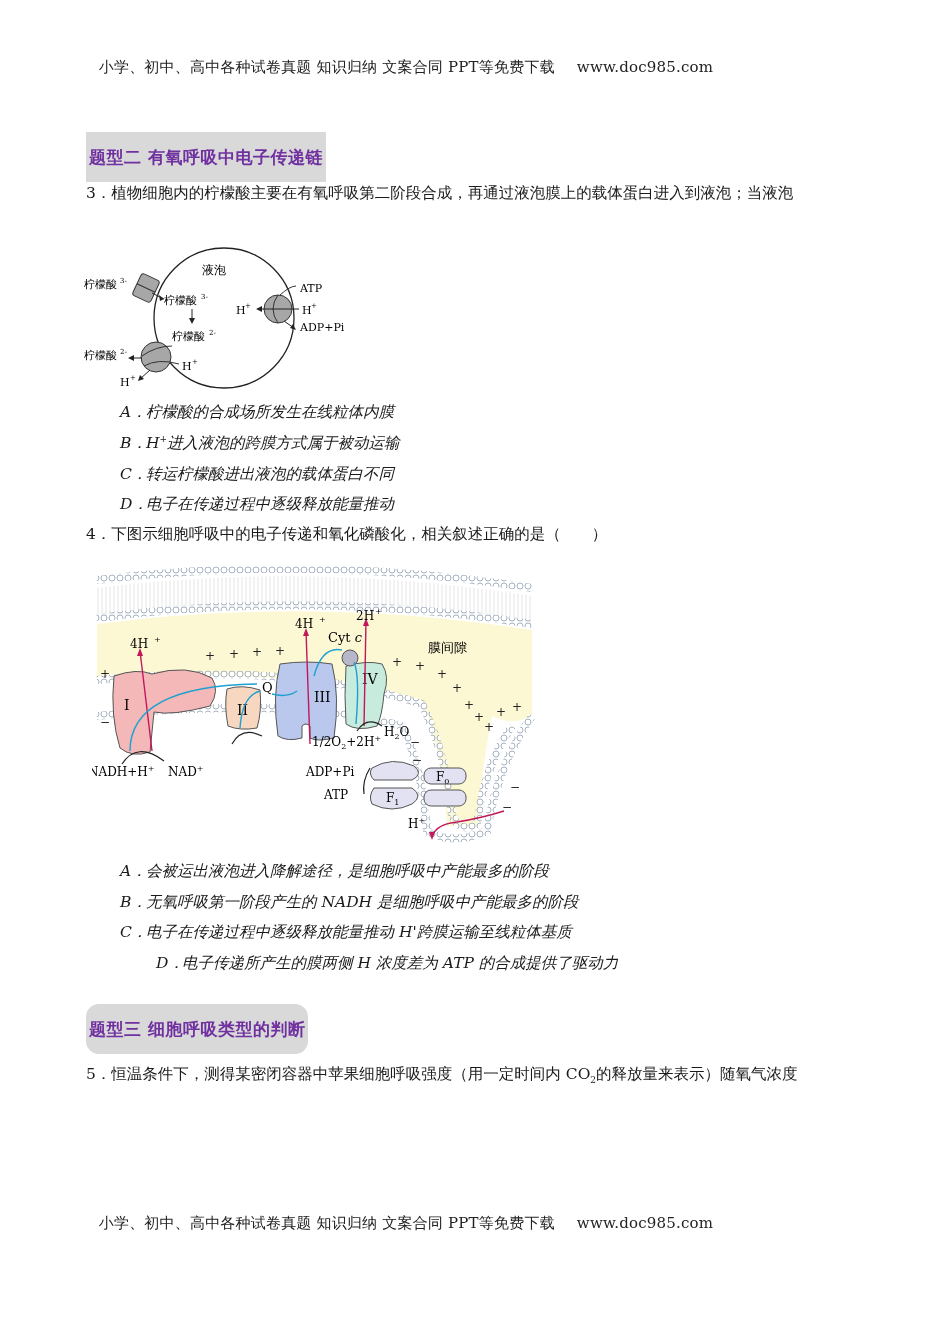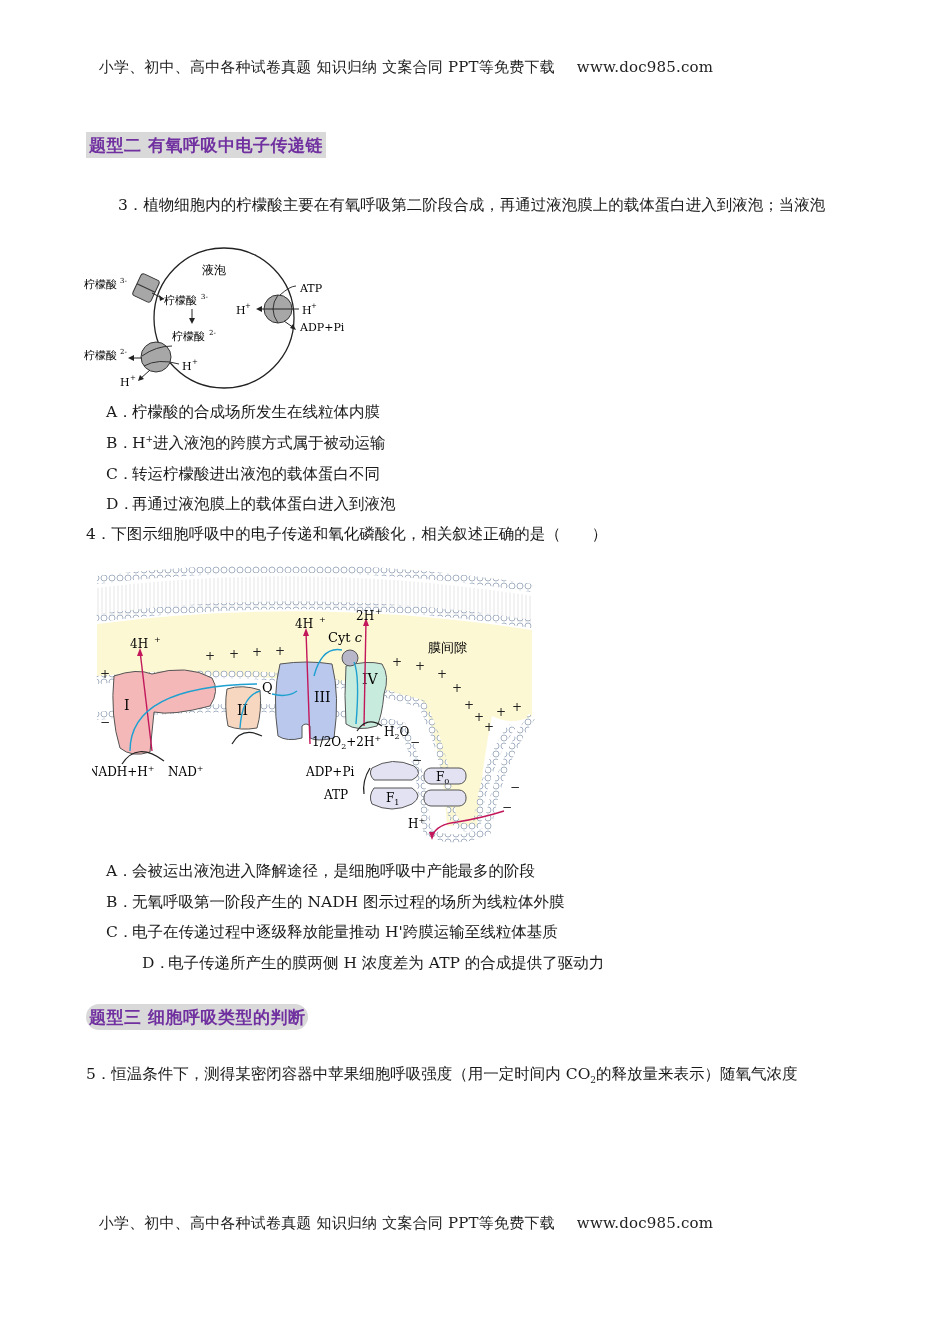--- a/index.html
+++ b/index.html
@@ -3,38 +3,38 @@
 <meta charset="utf-8">
 <style>
   html, body { margin: 0; padding: 0; background: #ffffff; }
   body { width: 950px; height: 1344px; position: relative; overflow: hidden;
          font-family: "DejaVu Serif", "Liberation Serif", serif; color: #1a1a1a; }
   .hdr { position: absolute; left: 0; width: 812px; text-align: center; font-size: 15px;
          font-family: "DejaVu Serif", serif; color: #222; letter-spacing: 0.2px; }
   .hdr .url { margin-left: 22px; }
   .section-title { position: absolute; left: 86px; height: 26px; line-height: 26px;
          background: #d9d9d9; color: #7030a0; font-weight: bold; font-size: 17px;
-         font-family: "DejaVu Sans", "Liberation Sans", sans-serif; padding: 0 3px; letter-spacing: 0.5px; }
+         font-family: "DejaVu Sans", "Liberation Sans", sans-serif; padding: 12px 3px; letter-spacing: 0.5px; }
   .para { position: absolute; left: 86px; width: 780px; font-size: 15.5px; line-height: 31px; }
-  .opt { position: absolute; left: 106px; font-size: 15.5px; line-height: 20px; }
+  .opt { position: absolute; left: 120px; font-size: 15.5px; line-height: 20px; font-style: italic; }
   .opt .lab { display: inline-block; width: 26px; }
   sup { font-size: 9px; vertical-align: super; line-height: 0; }
   sub { font-size: 9px; vertical-align: sub; line-height: 0; }
   svg text { font-family: "DejaVu Serif", serif; }
 </style>
 </head>
 <body>
 
 <div class="hdr" style="top:58px;">
   <span>小学、初中、高中各种试卷真题  知识归纳  文案合同  PPT等免费下载</span><span class="url">www.doc985.com</span>
 </div>
 
 <div class="section-title" style="top:132px;">题型二 有氧呼吸中电子传递链</div>
 
-<div class="para" style="top:190px;margin-left:32px;">
+<div class="para" style="top:178px;">
   <div>3．植物细胞内的柠檬酸主要在有氧呼吸第二阶段合成，再通过液泡膜上的载体蛋白进入到液泡；当液泡</div>
 </div>
 
 <svg style="position:absolute; left:84px; top:246px;" width="280" height="145" viewBox="0 0 280 145">
   <circle cx="140" cy="72" r="70" fill="none" stroke="#222" stroke-width="1.3"></circle>
   <text x="118" y="28" font-size="12">液泡</text>
 
   <g transform="translate(62,42) rotate(25)">
     <rect x="-10" y="-12" width="20" height="24" rx="3" fill="#a7a7a7" stroke="#333"></rect>
     <line x1="-10" y1="0" x2="10" y2="0" stroke="#333"></line>
@@ -79,21 +79,21 @@
   <text x="152" y="68" font-size="11">H</text>
   <text x="161" y="62" font-size="7">+</text>
   <text x="218" y="68" font-size="11">H</text>
   <text x="227" y="62" font-size="7">+</text>
   <text x="216" y="85" font-size="11">ADP+Pi</text>
 </svg>
 
 <div class="opt" style="top:402px;"><span class="lab">A．</span><span>柠檬酸的合成场所发生在线粒体内膜</span></div>
 <div class="opt" style="top:433px;"><span class="lab">B．</span><span>H</span><sup>+</sup><span>进入液泡的跨膜方式属于被动运输</span></div>
 <div class="opt" style="top:464px;"><span class="lab">C．</span><span>转运柠檬酸进出液泡的载体蛋白不同</span></div>
-<div class="opt" style="top:494px;"><span class="lab">D．</span><span>再通过液泡膜上的载体蛋白进入到液泡</span></div>
+<div class="opt" style="top:494px;"><span class="lab">D．</span><span>电子在传递过程中逐级释放能量推动</span></div>
 
 <div class="para" style="top:519px;">4．下图示细胞呼吸中的电子传递和氧化磷酸化，相关叙述正确的是（　　）</div>
 
 <svg style="position:absolute; left:92px; top:566px;" width="445" height="285" viewBox="0 0 445 285">
   <defs>
     <pattern id="lipid" width="8" height="8" patternUnits="userSpaceOnUse">
       <circle cx="4" cy="4" r="3" fill="#fff" stroke="#9aa8bb" stroke-width="0.9"></circle>
     </pattern>
     <pattern id="tails" width="4" height="20" patternUnits="userSpaceOnUse">
       <line x1="2" y1="0" x2="2" y2="20" stroke="#d4d4d4" stroke-width="0.6"></line>
@@ -200,21 +200,21 @@
     <path d="M280,202 Q300,190 322,200 Q332,208 320,214 L282,214 Q276,208 280,202 Z" fill="#e2e2f2" stroke="#555"></path>
     <path d="M282,222 L320,222 Q332,230 320,238 Q300,248 280,238 Q276,230 282,222 Z" fill="#e2e2f2" stroke="#555"></path>
     <rect x="332" y="202" width="42" height="16" rx="7" fill="#e2e2f2" stroke="#555"></rect>
     <rect x="332" y="224" width="42" height="16" rx="7" fill="#e2e2f2" stroke="#555"></rect>
   </g>
   <text x="344" y="215" font-size="12"><tspan>F</tspan><tspan font-size="8" dy="3">0</tspan></text>
   <text x="294" y="236" font-size="12"><tspan>F</tspan><tspan font-size="8" dy="3">1</tspan></text>
 </svg>
 
 <div class="opt" style="top:861px;"><span class="lab">A．</span><span>会被运出液泡进入降解途径，是细胞呼吸中产能最多的阶段</span></div>
-<div class="opt" style="top:892px;"><span class="lab">B．</span><span>无氧呼吸第一阶段产生的 NADH 图示过程的场所为线粒体外膜</span></div>
+<div class="opt" style="top:892px;"><span class="lab">B．</span><span>无氧呼吸第一阶段产生的 NADH 是细胞呼吸中产能最多的阶段</span></div>
 <div class="opt" style="top:922px;"><span class="lab">C．</span><span>电子在传递过程中逐级释放能量推动 H'跨膜运输至线粒体基质</span></div>
 <div class="opt" style="top:953px;margin-left:36px;"><span class="lab">D．</span><span>电子传递所产生的膜两侧 H 浓度差为 ATP 的合成提供了驱动力</span></div>
 
 <div class="section-title" style="top:1004px;border-radius:13px;">题型三 细胞呼吸类型的判断</div>
 
 <div class="para" style="top:1059px;">
   <div><span>5．恒温条件下，测得某密闭容器中苹果细胞呼吸强度（用一定时间内 CO</span><sub>2</sub><span>的释放量来表示）随氧气浓度</span></div>
 </div>
 
 <div class="hdr" style="top:1214px;">

